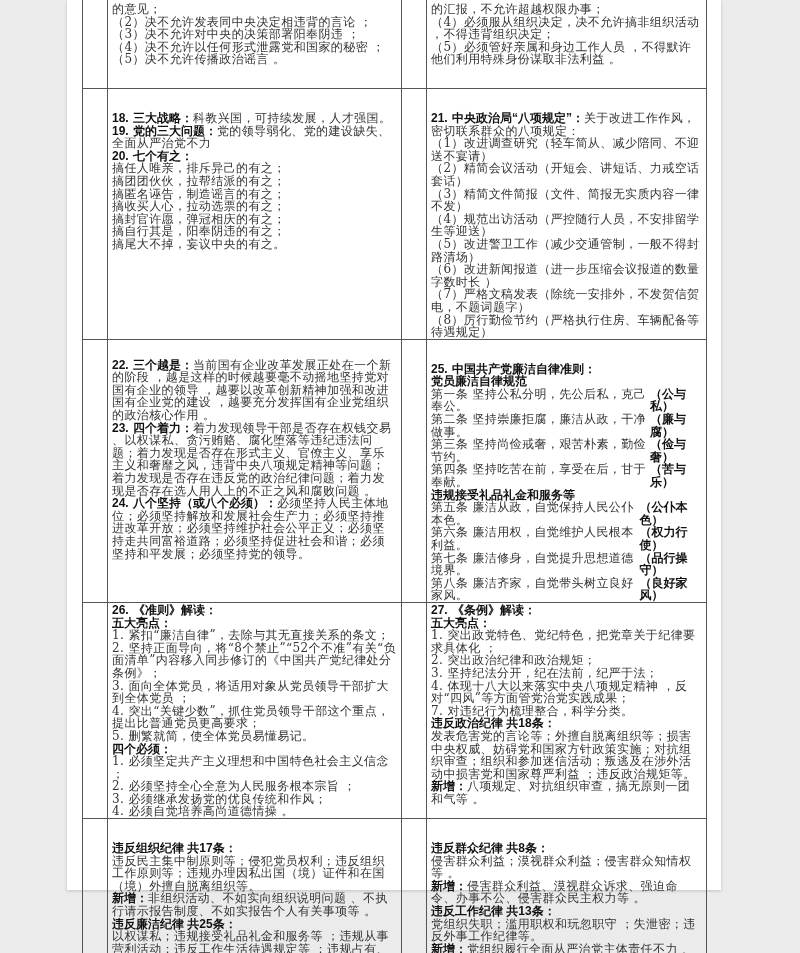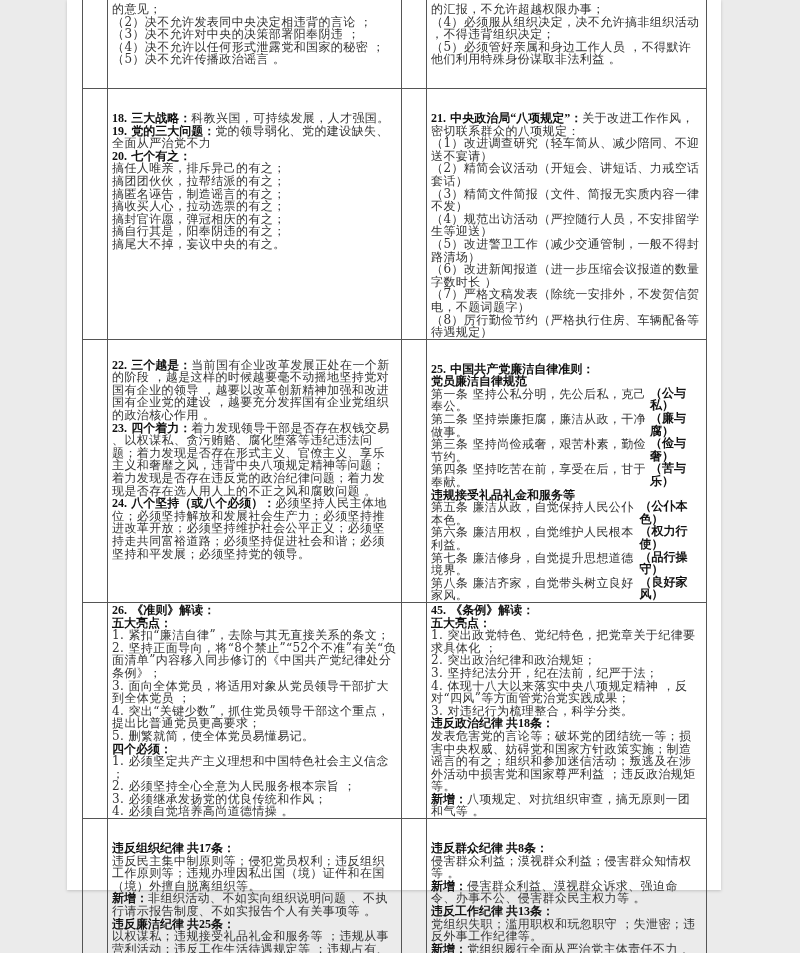--- a/index.html
+++ b/index.html
@@ -10,26 +10,26 @@
   table.grid { position:absolute; left:15px; top:-1px; width:624px; border-collapse:collapse; table-layout:fixed; }
   table.grid td { border:1px solid #555; vertical-align:top; padding:0; }
   td.narrow { width:24px; }
   td.content { padding:3px 4px 0 4px !important; }
   tr.r0 td { height:85px; }
   tr.r1 td { height:190px; }
   tr.r2 td { height:190px; }
   tr.r3 td { height:190px; }
   tr.r4 td { height:189px; }
   .txt { font-size:12px; line-height:12.6px; color:#333; letter-spacing:0.4px; }
-  .b { font-family:Liberation Serif, serif; font-weight:bold; color:#111; letter-spacing:0; }
+  .b { font-family:Liberation Sans, sans-serif; font-weight:bold; color:#111; letter-spacing:0; }
   .line { display:block; white-space:normal; }
   .spacer { height:20px; }
   .spacer-s { height:16px; }
   .row25 { display:flex; justify-content:space-between; }
-  .row25 .tag { font-family:Liberation Mono, monospace; font-weight:bold; color:#111; letter-spacing:0; }
+  .row25 .tag { font-family:Liberation Sans, sans-serif; font-weight:bold; color:#111; letter-spacing:0; }
   .rt { margin-top:-2px; }
 </style>
 </head>
 <body>
 
 <div class="page">
   <table class="grid">
     <colgroup>
       <col style="width:25px">
         <col style="width:294px">
@@ -188,31 +188,31 @@
           <span class="line">1. 必须坚定共产主义理想和中国特色社会主义信念 ；</span>
           <span class="line">2. 必须坚持全心全意为人民服务根本宗旨 ；</span>
           <span class="line">3. 必须继承发扬党的优良传统和作风；</span>
           <span class="line">4. 必须自觉培养高尚道德情操 。</span>
         </div>
       </td>
       <td class="narrow"></td>
       <td class="content">
         <div class="txt rt">
           <span class="line">
-            <span class="b">45.</span>
+            <span class="b">27.</span>
             <span class="b">《条例》解读：</span>
           </span>
           <span class="line b">五大亮点：</span>
           <span class="line">1. 突出政党特色、党纪特色，把党章关于纪律要求具体化 ；</span>
           <span class="line">2. 突出政治纪律和政治规矩；</span>
           <span class="line">3. 坚持纪法分开，纪在法前，纪严于法；</span>
           <span class="line">4. 体现十八大以来落实中央八项规定精神 ，反对“四风”等方面管党治党实践成果；</span>
-          <span class="line">3. 对违纪行为梳理整合，科学分类。</span>
+          <span class="line">7. 对违纪行为梳理整合，科学分类。</span>
           <span class="line b">违反政治纪律  共18条：</span>
-          <span class="line">发表危害党的言论等；破坏党的团结统一等；损害中央权威、妨碍党和国家方针政策实施；制造谣言的有之；组织和参加迷信活动；叛逃及在涉外活动中损害党和国家尊严利益 ；违反政治规矩等。</span>
+          <span class="line">发表危害党的言论等；外擅自脱离组织等；损害中央权威、妨碍党和国家方针政策实施；对抗组织审查；组织和参加迷信活动；叛逃及在涉外活动中损害党和国家尊严利益 ；违反政治规矩等。</span>
           <span class="line"><span class="b">新增：</span><span>八项规定、对抗组织审查，搞无原则一团和气等 。</span></span>
         </div>
       </td>
     </tr>
 
     <tr class="r4">
       <td class="narrow"></td>
       <td class="content">
         <div class="spacer"></div>
         <div class="txt">

